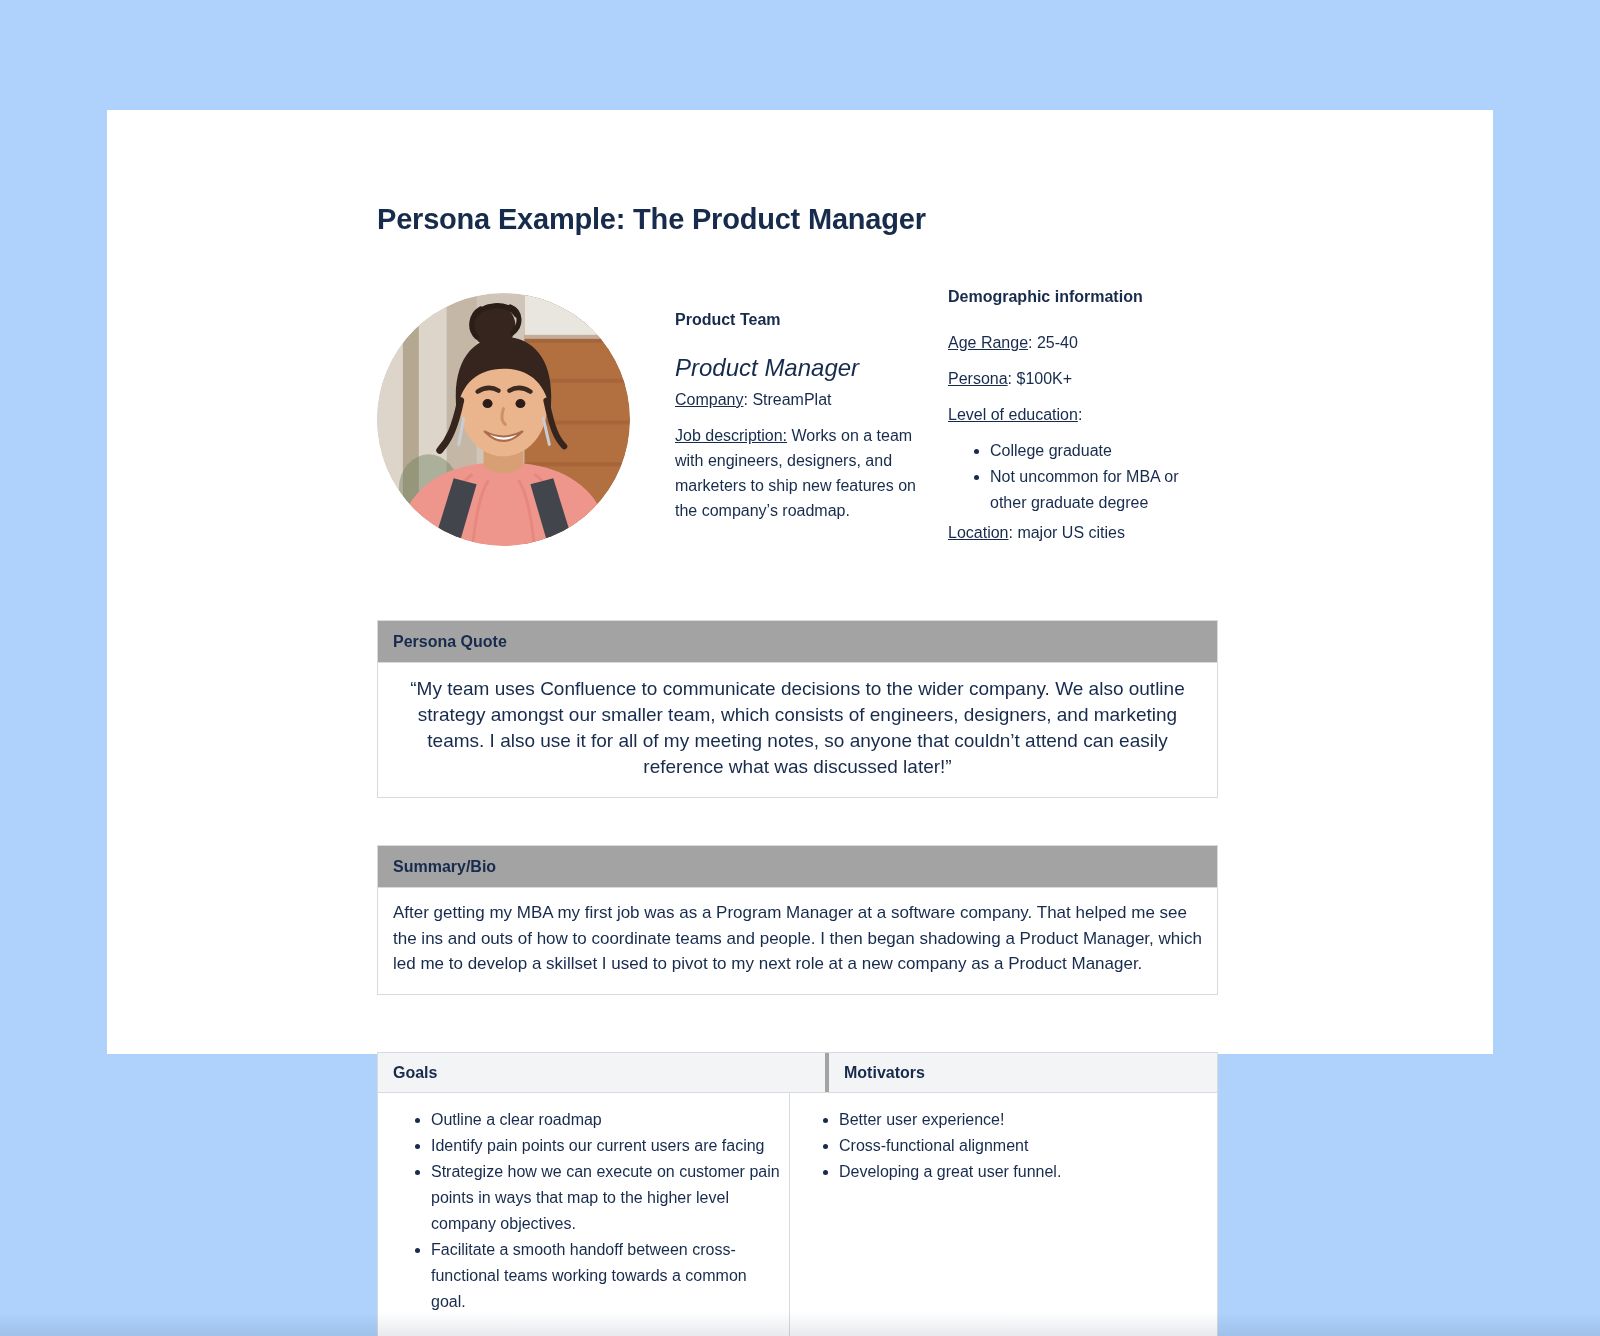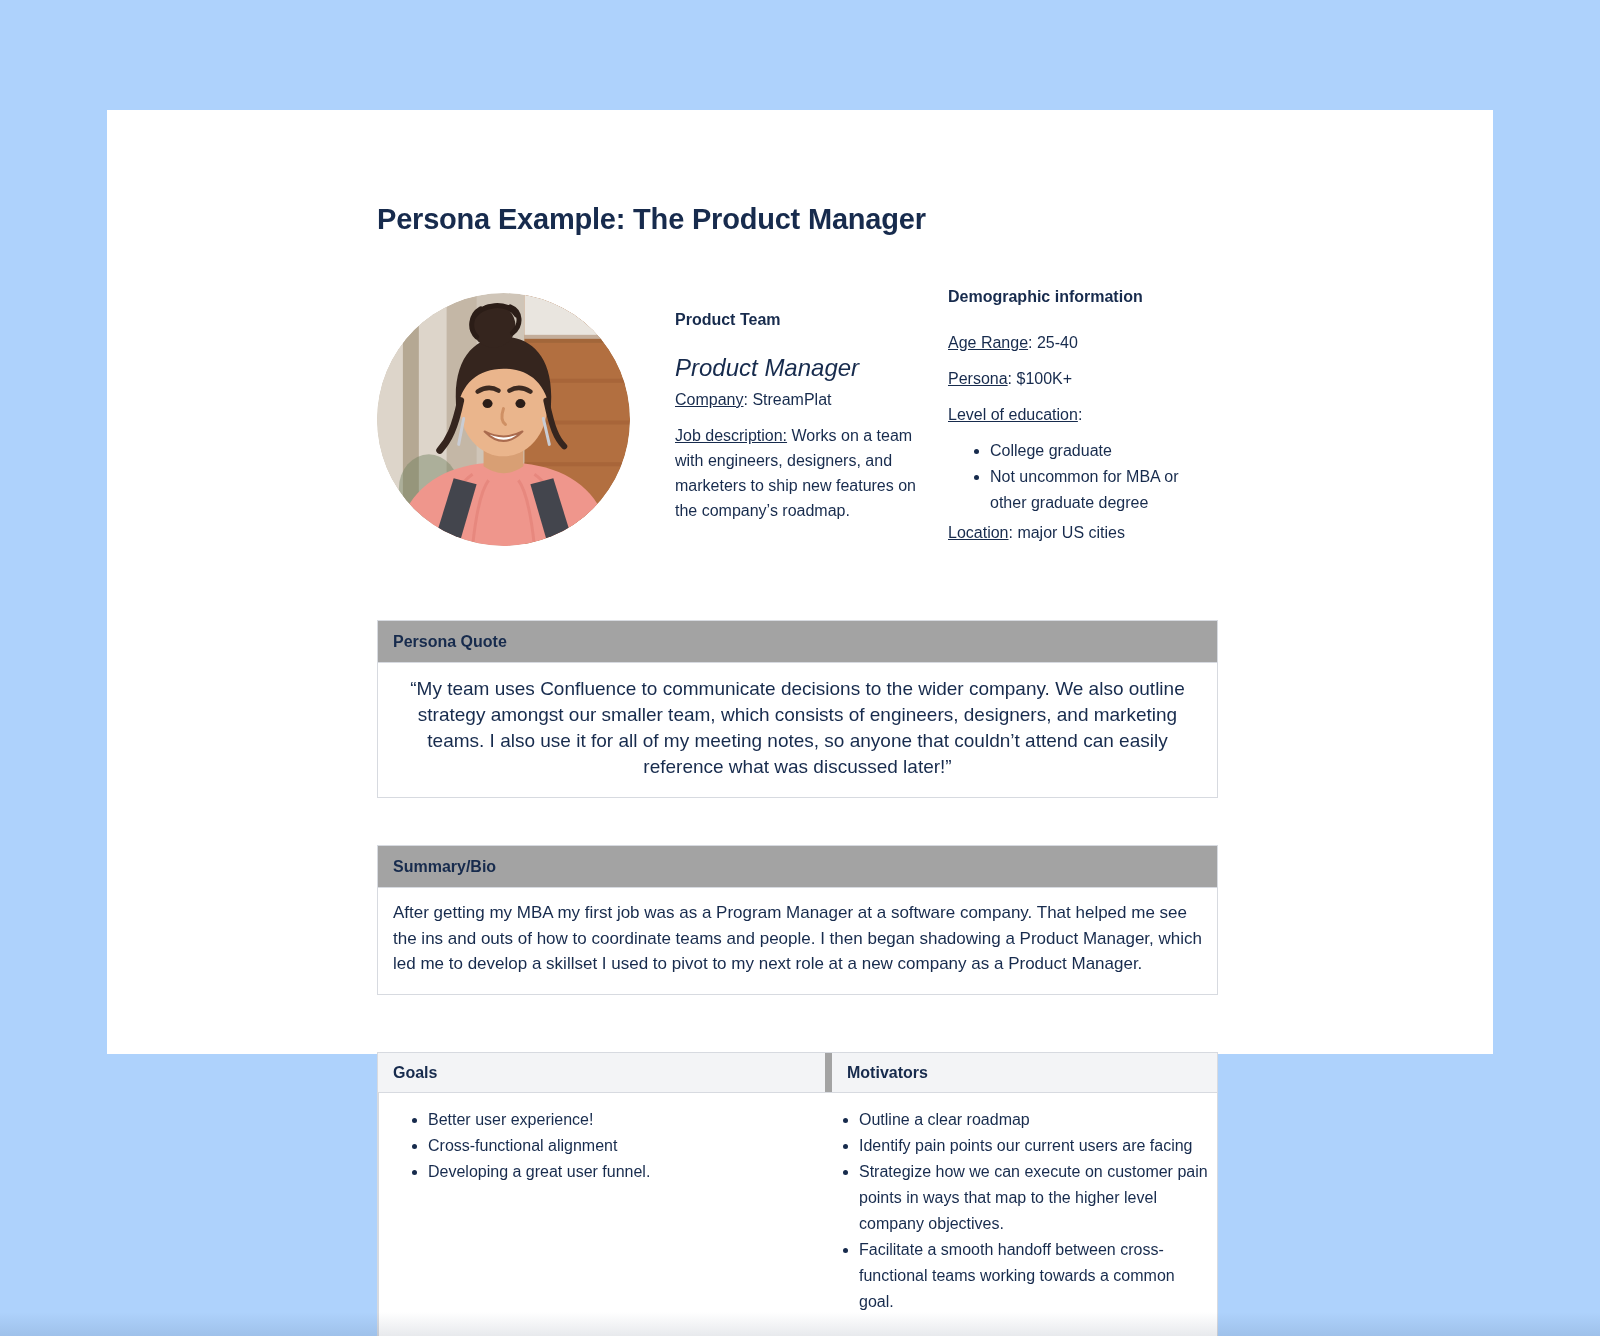--- a/index.html
+++ b/index.html
@@ -80,21 +80,21 @@
     top: 942px;
     height: 284px;
     overflow: hidden;
     border-bottom: none;
     display: flex;
     flex-direction: column;
   }
   .table-header { display: flex; background: #F3F4F6; border-bottom: 1px solid #D7DAE0; gap: 36px; }
   .th { padding: 10px 15px; font-size: 16px; font-weight: 700; line-height: 19px; box-sizing: border-box; }
   .th-goals { width: 411px; flex: 0 0 auto; }
-  .th-motivators { flex: 1; border-left: 7px solid #a3a3a3; }
+  .th-motivators { flex: 1; border-left: 4px solid #a3a3a3; }
   .table-body { display: flex; flex: 1; background: #fff; }
   .td { box-sizing: border-box; padding: 14px 8px 14px 0; }
   .td-goals { width: 411px; flex: 0 0 auto; }
   .td-motivators { flex: 1; border-left: 1px solid #D7DAE0; }
   .cell-list { margin: 0; padding-left: 53px; }
   .cell-list li { line-height: 26px; }
   .td-motivators .cell-list { padding-left: 49px; }
   
   .bottom-fade {
     position: absolute;
@@ -194,33 +194,33 @@
     <div class="panel-header">Summary/Bio</div>
     <div class="summary-body">After getting my MBA my first job was as a Program Manager at a software company. That helped me see the ins and outs of how to coordinate teams and people. I then began shadowing a Product Manager, which led me to develop a skillset I used to pivot to my next role at a new company as a Product Manager.</div>
   </div>
 
   <div class="panel table-panel">
     <div class="table-header">
       <div class="th th-goals">Goals</div>
       <div class="th th-motivators">Motivators</div>
     </div>
     <div class="table-body">
-      <div class="td td-motivators">
-        <ul class="cell-list">
-          <li>Better user experience!</li>
-          <li>Cross-functional alignment</li>
-          <li>Developing a great user funnel.</li>
-        </ul>
-      </div>
       <div class="td td-goals">
         <ul class="cell-list">
           <li>Outline a clear roadmap</li>
           <li>Identify pain points our current users are facing</li>
           <li>Strategize how we can execute on customer pain points in ways that map to the higher level company objectives.</li>
           <li>Facilitate a smooth handoff between cross-functional teams working towards a common goal.</li>
         </ul>
       </div>
+      <div class="td td-motivators">
+        <ul class="cell-list">
+          <li>Better user experience!</li>
+          <li>Cross-functional alignment</li>
+          <li>Developing a great user funnel.</li>
+        </ul>
+      </div>
     </div>
   </div>
 
 </div>
 
 <div class="bottom-fade"></div>
 
 </body></html>

